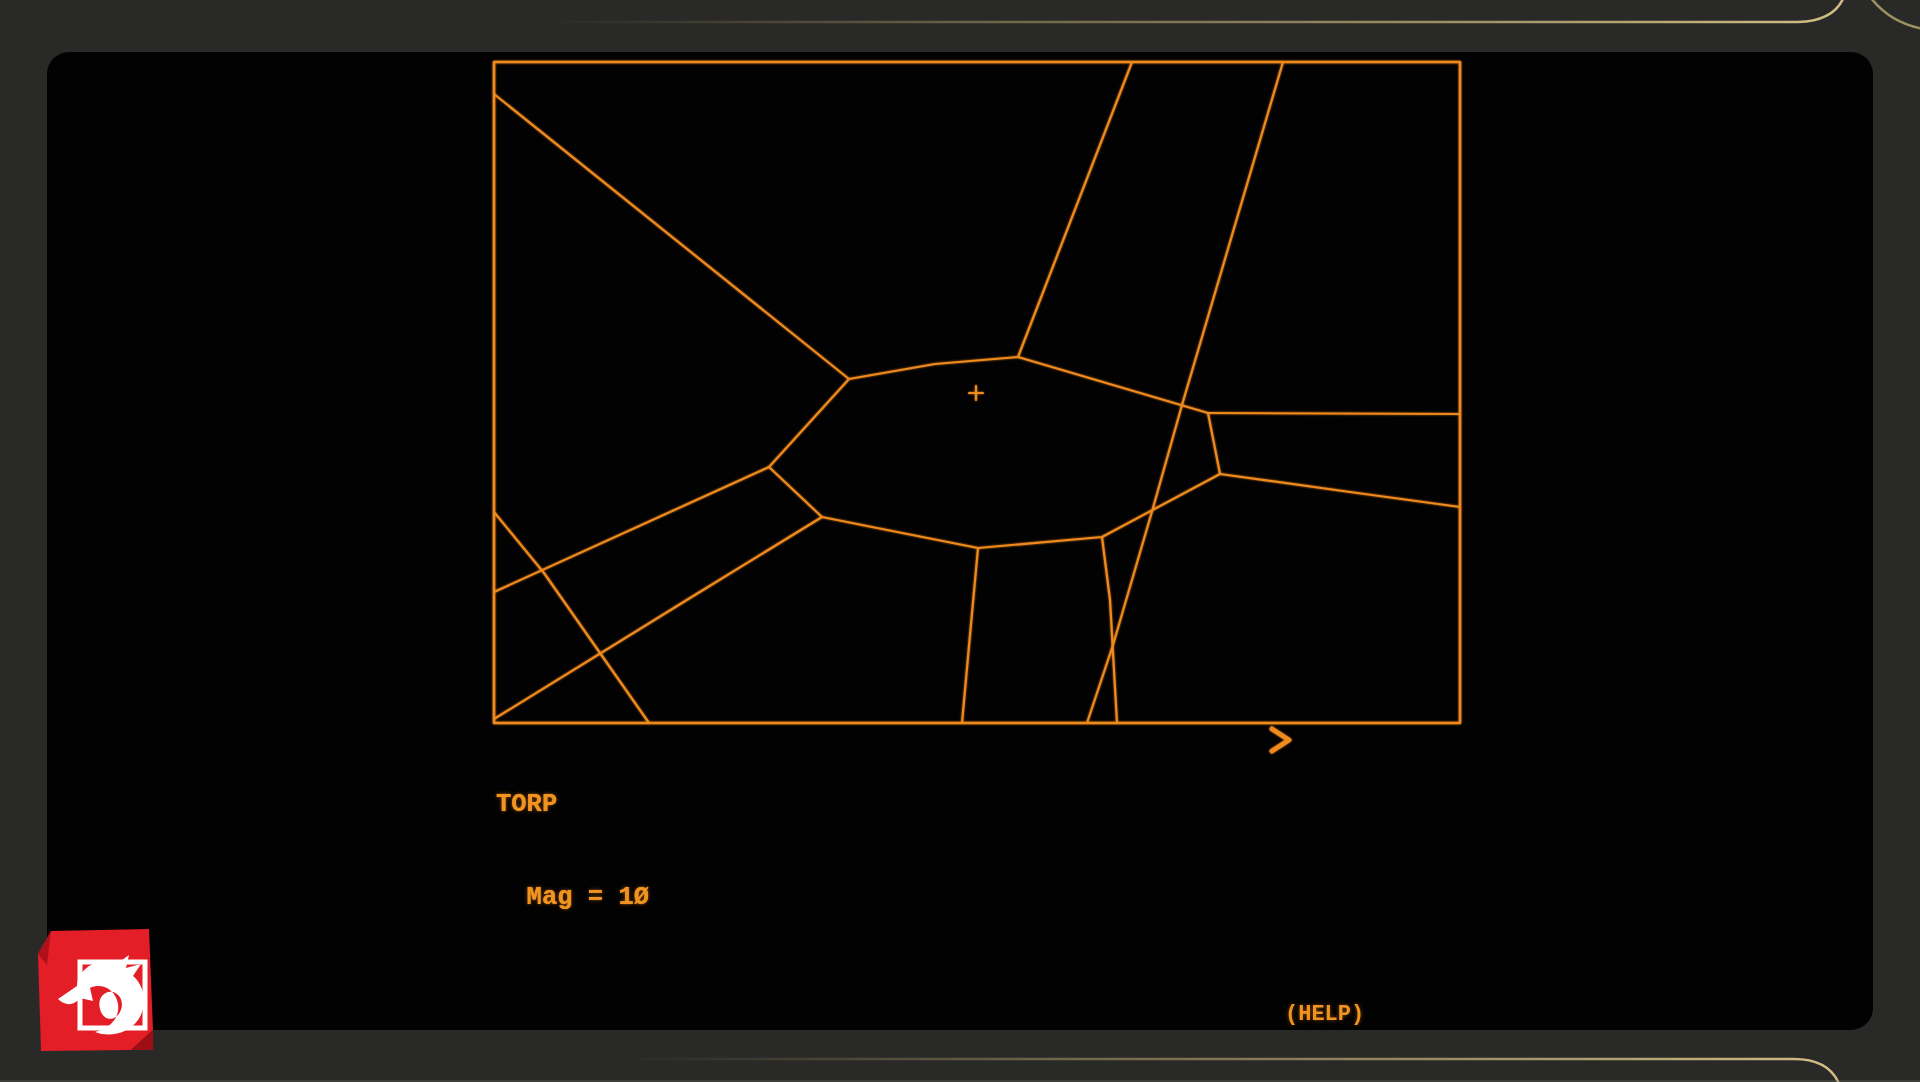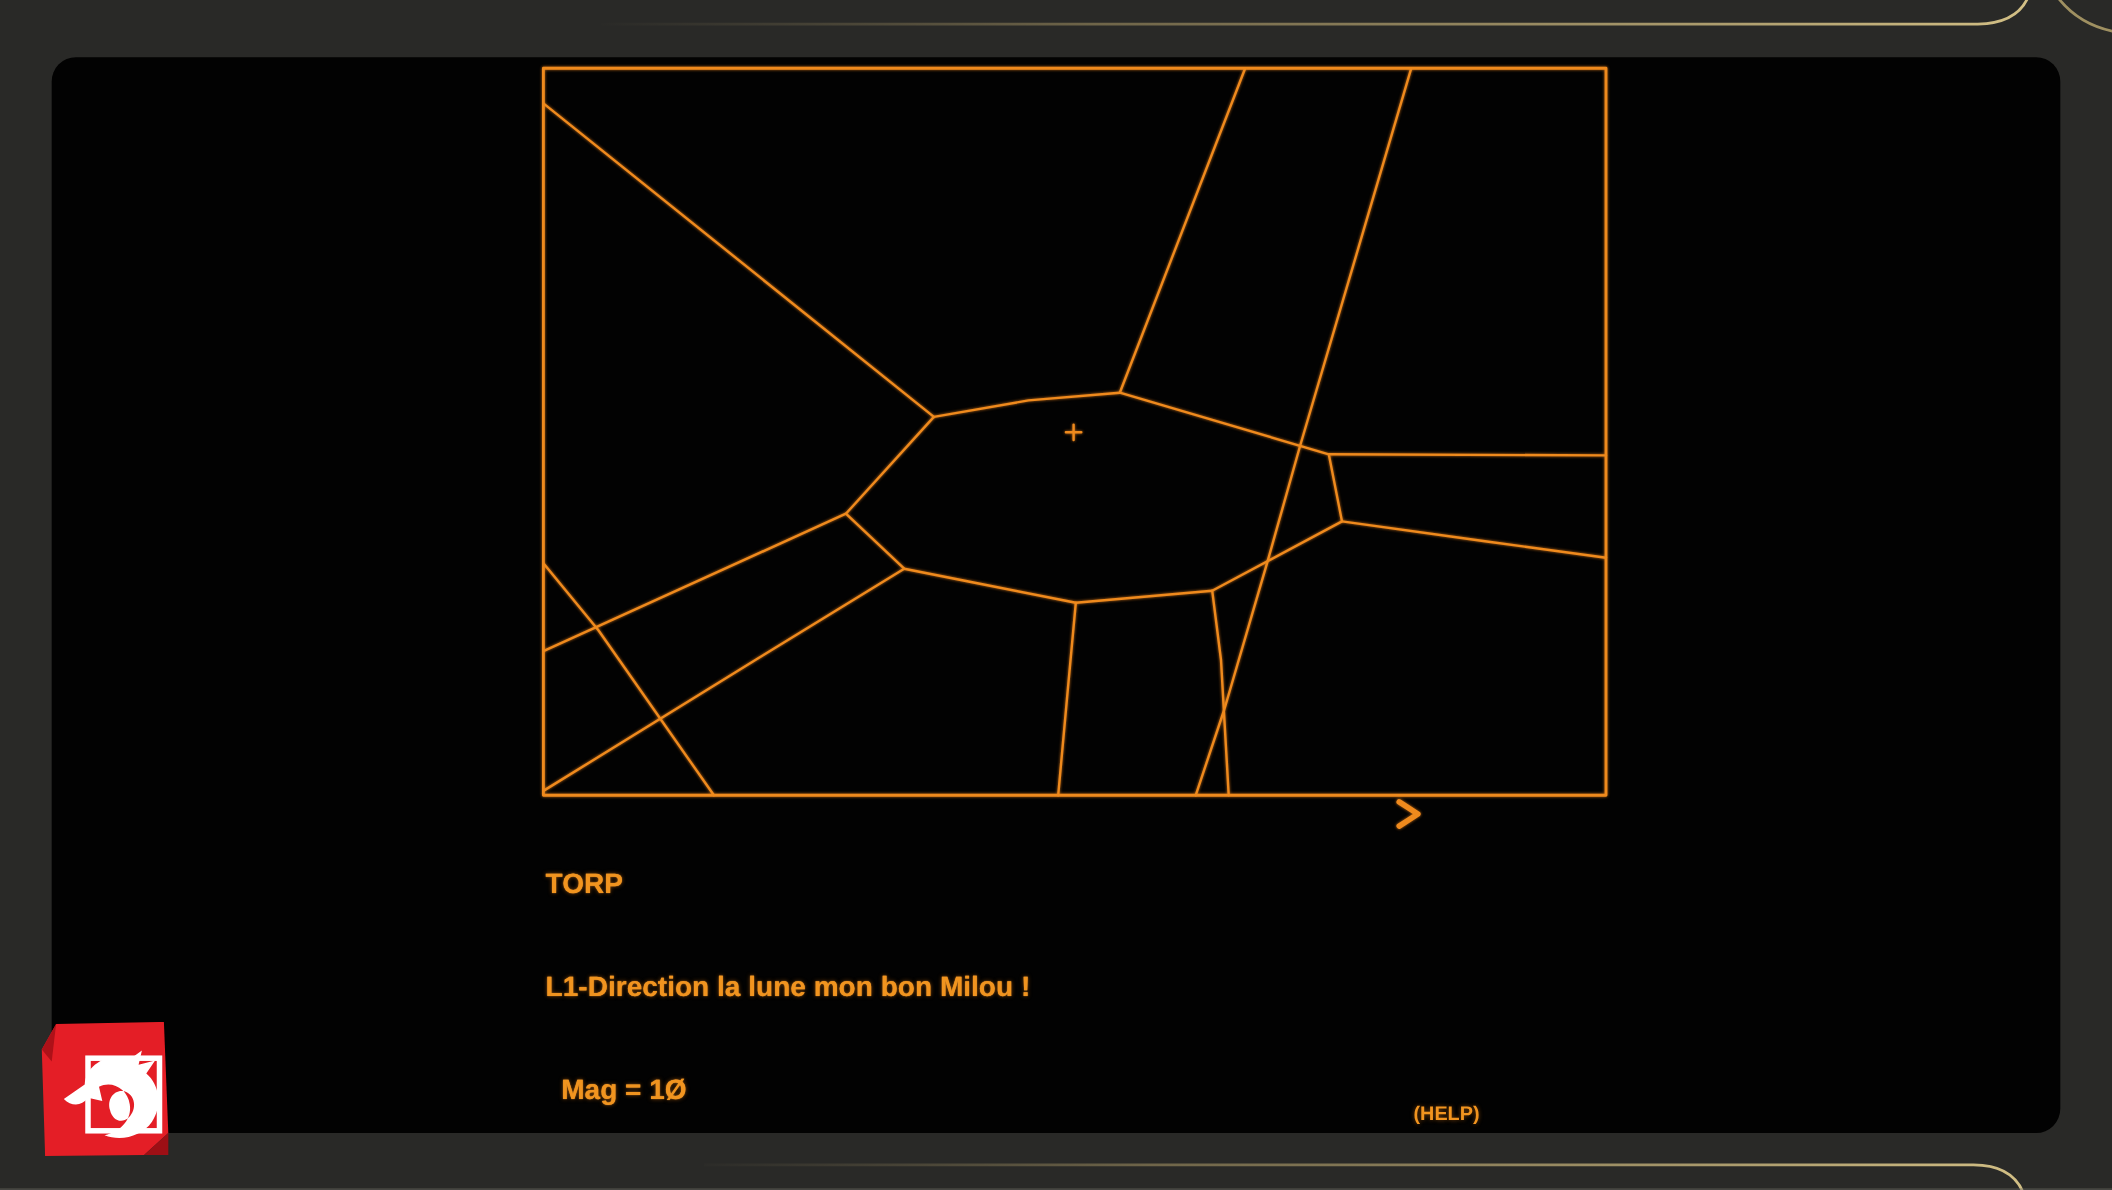--- a/index.html
+++ b/index.html
@@ -1,19 +1,19 @@
 <!DOCTYPE html>
 <html style="--bg: #292927; --panel: #020202; --phosphor: #ef8a1d; --phosphor-text: #f1941f;"><head>
 <meta charset="utf-8">
 <style>
   html,body { margin:0; padding:0; background:#191918; }
   .slide {
     position:relative; width:1920px; height:1082px; overflow:hidden;
     background:var(--bg,#292927);
-    font-family:Liberation Sans, sans-serif;
+    font-family:Liberation Mono, monospace;
   }
   .decor, .wire { position:absolute; left:0; top:0; width:1920px; height:1082px; pointer-events:none; }
   .panel {
     position:absolute; left:47px; top:52px; width:1826px; height:978px;
     background:var(--panel,#020202); border-radius:22px;
   }
   .wire polyline, .wire polygon, .wire path, .wire rect {
     fill:none; stroke:var(--phosphor,#ef8a1d);
     stroke-width:2.2; stroke-linejoin:round; stroke-linecap:round;
   }
@@ -22,21 +22,21 @@
   .wire { filter: drop-shadow(0 0 1.3px rgba(255,140,30,.75)); }
   .term {
     position:absolute; left:496px; top:727px;
     color:var(--phosphor-text,#f1941f);
     font-size:25.5px; line-height:31.1px; font-weight:bold; white-space:pre;
     text-shadow:0 0 4px rgba(242,130,20,.5), 0 0 1px rgba(255,170,60,.9);
     letter-spacing:0;
   }
   .help {
     position:absolute; left:1285px; top:1002px;
-    color:var(--phosphor-text,#f1941f); font-size:18px; font-weight:bold; white-space:pre;
+    color:var(--phosphor-text,#f1941f); font-size:22px; font-weight:bold; white-space:pre;
     text-shadow:0 0 4px rgba(242,130,20,.5);
   }
   .logo { position:absolute; left:34px; top:929px; width:120px; height:124px; }
 </style>
 </head>
 <body>
 
 <div class="slide">
 
   <svg class="decor" viewBox="0 0 1920 1082">
@@ -72,21 +72,20 @@
       <polyline points="978,548 970,635 962,723"></polyline>
       <polyline points="822,517 690,598 494,719"></polyline>
       <polyline points="769,467 494,592"></polyline>
       <polyline points="494,512 544,573 649,723"></polyline>
       <path d="M969,393 H983 M976,386 V400" stroke-width="2"></path>
       <polyline points="1272,729 1289,740 1272,751" class="chev"></polyline>
     </svg>
 
   <div class="term">
     <div>TORP</div>
-    <div>L1-Direction la lune mon bon Milou !</div>
     <div>  Mag = 1Ø</div>
     
     
     
     
     
     
   </div>
 
   <div class="help">(HELP)</div>

